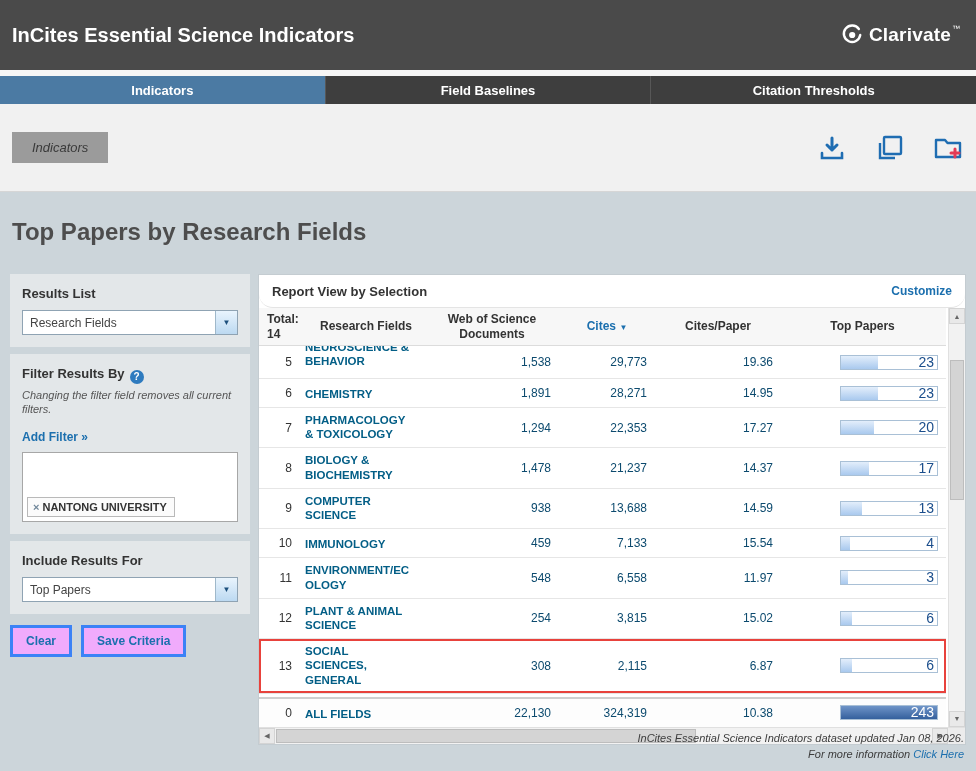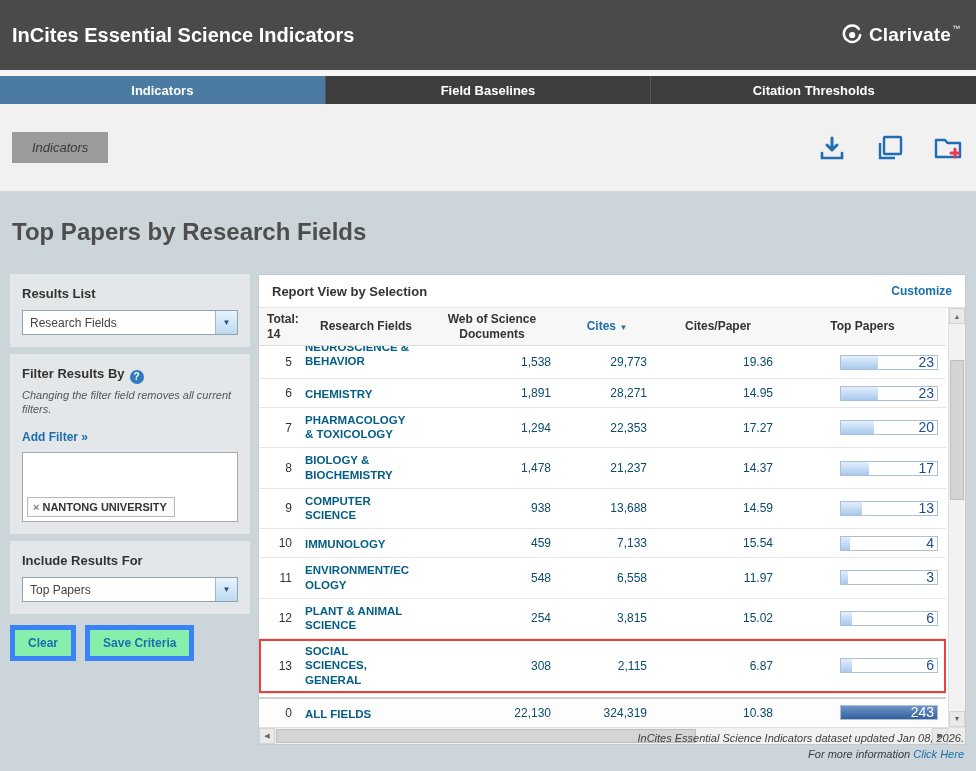--- a/index.html
+++ b/index.html
@@ -39,25 +39,25 @@
   .selectbox { background:#fff; border:1px solid #8fa3b3; height:25px; display:flex; align-items:center; justify-content:space-between; cursor:pointer; }
   .selectbox .sel-text { font-size:12px; color:#444; padding-left:7px; }
   .sel-arrow { width:22px; height:23px; background:linear-gradient(180deg,#e9f4fd,#bcd9f1); border-left:1px solid #9fb8ca; display:flex; align-items:center; justify-content:center; color:#1c4f7c; font-size:8px; }
   .filter-note { font-size:11px; font-style:italic; color:#555; margin:2px 0 10px; line-height:1.35; }
   .add-filter { font-size:12px; font-weight:bold; color:#1b6fae; cursor:pointer; display:inline-block; margin-bottom:8px; }
   .filter-field { background:#fff; border:1px solid #a7a7a7; padding:4px; }
   .filter-tag { display:inline-block; border:1px solid #b9b9b9; background:#fbfbfb; font-size:11px; font-weight:bold; color:#333; padding:3px 7px 3px 5px;margin-top:40px; }
   .tag-x { color:#6f8699; font-weight:bold; margin-right:3px; cursor:pointer; }
   .help-icon { display:inline-flex; width:14px; height:14px; border-radius:50%; background:#2e7bbf; color:#fff; font-size:10px; font-weight:bold; align-items:center; justify-content:center; margin-left:5px; vertical-align:-2px; }
   .side-buttons { display:flex; gap:9px; padding:4px 0 2px; }
-  .side-btn { background:#86efac; border:5px solid #3b82f6; color:#1b6fae; font-size:12px; font-weight:bold; padding:6px 13px; cursor:pointer; }
+  .side-btn { background:#f0abfc; border:3px solid #3b82f6; color:#1b6fae; font-size:12px; font-weight:bold; padding:6px 13px; cursor:pointer; }
 
   
   .panel-main { flex:1; background:#fff; border:1px solid #c4ccd1; }
-  .report-head { height:33px; display:flex; align-items:center; justify-content:space-between; padding:0 13px; border-bottom:1px solid #e4e4e4; }
+  .report-head { height:33px; display:flex; align-items:center; justify-content:space-between; padding:0 13px; border-bottom:1px solid #e4e4e4;border-radius:14px; }
   .report-title { font-size:13px; font-weight:bold; color:#333; }
   .customize { font-size:12px; font-weight:bold; color:#1b6fae; cursor:pointer; }
 
   .table-wrap { position:relative; padding-right:19px; }
   .tgrid { display:grid; grid-template-columns:46px 122px 130px 100px 122px 1fr; align-items:center; }
   .thead { background:#f7f7f7; border-bottom:1px solid #dcdcdc; min-height:38px; padding:4px 0; }
   .th { font-size:12px; font-weight:bold; color:#333; text-align:center; line-height:1.2; }
   .th-total { text-align:left; padding-left:8px; font-weight:bold; }
   .th-cites { color:#1b6fae; cursor:pointer; }
   .sort-caret { font-size:8px; color:#1b6fae; }

